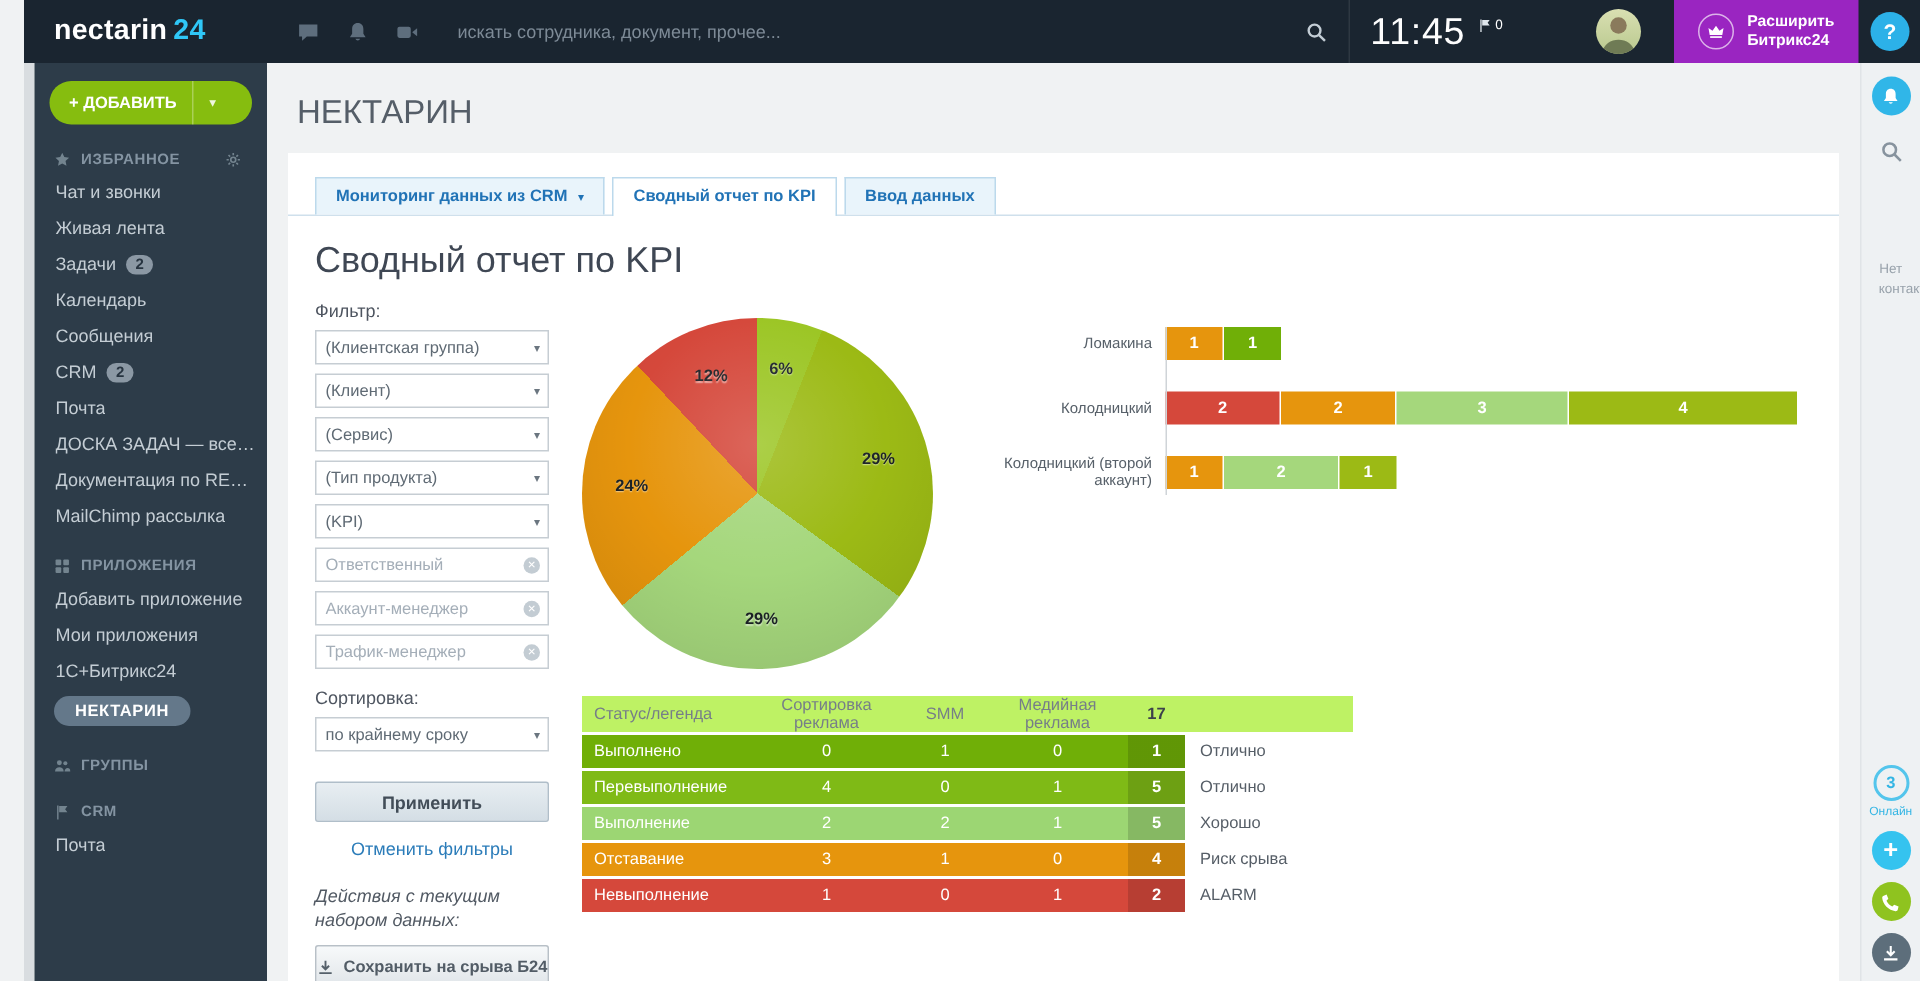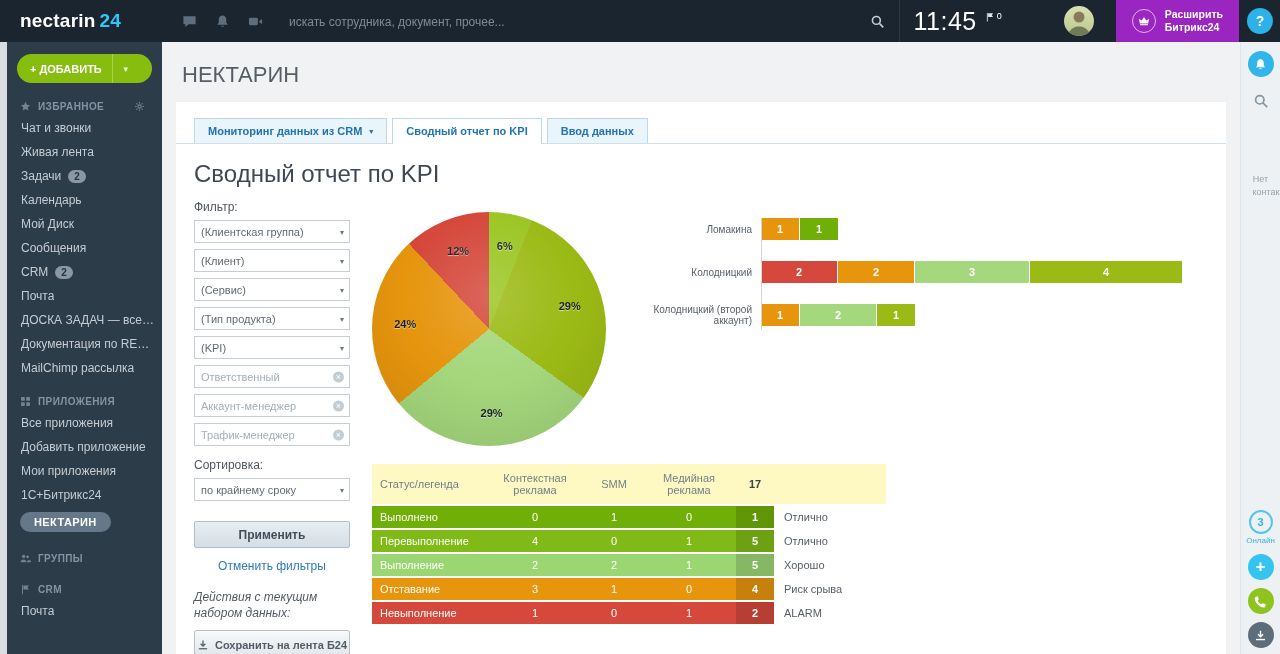--- a/index.html
+++ b/index.html
@@ -3,21 +3,21 @@
 <meta charset="utf-8">
 <style>
   * { box-sizing: border-box; margin: 0; padding: 0; }
   html,body { width:1280px; height:654px; overflow:hidden; }
   body { font-family:"Liberation Sans","DejaVu Sans",sans-serif; background:#f0f2f3; }
   [data-interactable="true"] { cursor:pointer; }
   svg { display:block; }
   .ic-wrap { display:inline-flex; width:12px; height:12px; flex:none; }
   .ic-wrap svg { width:100%; height:100%; }
 
-  .app { width:1280px; height:654px; display:flex; flex-direction:column; overflow:hidden; }
+  .app { width:1280px; height:654px; display:flex; flex-direction:column; overflow:hidden;padding-left:16px; }
 
   
   .topbar { height:42px; flex:none; background:#1a2530; display:flex; align-items:center; color:#fff; }
   .brand { width:162px; flex:none; padding-left:20px; font-size:19px; font-weight:bold; letter-spacing:.2px; }
   .brand .brand24 { color:#2fc7f7; margin-left:4px; }
   .tb-icons { display:flex; gap:18px; margin-left:20px; color:#5e6e7d; }
   .tb-ic { width:15px; height:15px; display:inline-flex; }
   .tb-ic svg { width:100%; height:100%; }
   .tb-search { flex:1; margin-left:26px; }
   .tb-search input { width:100%; background:transparent; border:0; outline:none; color:#aab4be; font-size:12px; font-family:inherit; }
@@ -96,21 +96,21 @@
   .hbar-chart { position:relative; margin-left:26px; padding-top:6px; flex:1; min-width:0; }
   .hbar-chart::before { content:""; position:absolute; left:129px; top:6px; height:112px; width:1px; background:#cfd4d8; }
   .hb-row { display:flex; align-items:center; height:22px; margin-bottom:21px; }
   .hb-label { width:129px; flex:none; text-align:right; padding-right:9px; font-size:10px; color:#576069; }
   .hb-track { display:flex; height:22px; }
   .hb-seg { height:22px; display:flex; align-items:center; justify-content:center; color:#fff; font-size:11px; font-weight:bold; margin-right:1px; flex:none; }
 
   
   .status-table { width:514px; margin-top:18px; font-size:11px; }
   .st-head, .st-row { display:grid; grid-template-columns:112px 102px 56px 94px 38px 1fr; align-items:center; }
-  .st-head { background:#fef9c3; height:40px; color:#767e88; }
+  .st-head { background:#bef264; height:24px; color:#767e88; }
   .st-h { text-align:center; }
   .st-h0 { text-align:left; padding-left:8px; }
   .st-h4 { font-weight:bold; color:#3c424b; }
   .st-row { height:22px; margin-top:2px; }
   .st-c { height:100%; display:flex; align-items:center; color:#fff; }
   .st-status { padding-left:8px; }
   .st-num { justify-content:center; }
   .st-total { font-weight:bold; background-image:linear-gradient(rgba(0,0,0,.14),rgba(0,0,0,.14)); }
   .st-assess { background:transparent !important; color:#565e67; padding-left:10px; }
 
@@ -231,23 +231,20 @@
               <span class="sb-item-label" data-interactable="false">Живая лента</span>
             </div>
             <div class="sb-item" data-interactable="true">
               <span class="sb-item-label" data-interactable="false">Задачи</span>
               <span class="sb-badge" data-interactable="false">2</span>
             </div>
             <div class="sb-item" data-interactable="true">
               <span class="sb-item-label" data-interactable="false">Календарь</span>
             </div>
             <div class="sb-item" data-interactable="true">
-              <span class="sb-item-label" data-interactable="false">Мой Диск</span>
-            </div>
-            <div class="sb-item" data-interactable="true">
               <span class="sb-item-label" data-interactable="false">Сообщения</span>
             </div>
             <div class="sb-item" data-interactable="true">
               <span class="sb-item-label" data-interactable="false">CRM</span>
               <span class="sb-badge" data-interactable="false">2</span>
             </div>
             <div class="sb-item" data-interactable="true">
               <span class="sb-item-label" data-interactable="false">Почта</span>
             </div>
             <div class="sb-item" data-interactable="true">
@@ -263,22 +260,20 @@
           <div class="sb-group" data-interactable="false"><div class="sb-head" data-interactable="true">
               <span class="ic-wrap" data-interactable="false">
                 <svg viewBox="0 0 16 16" fill="currentColor">
                   <rect x="1.5" y="1.5" width="5.5" height="5.5" rx="1"></rect>
                   <rect x="9" y="1.5" width="5.5" height="5.5" rx="1"></rect>
                   <rect x="1.5" y="9" width="5.5" height="5.5" rx="1"></rect>
                   <rect x="9" y="9" width="5.5" height="5.5" rx="1"></rect>
                 </svg>
               </span>
               <span class="sb-head-label" data-interactable="false">ПРИЛОЖЕНИЯ</span>
-            </div><div class="sb-item" data-interactable="true">
-              <span class="sb-item-label" data-interactable="false">Все приложения</span>
             </div><div class="sb-item" data-interactable="true">
               <span class="sb-item-label" data-interactable="false">Добавить приложение</span>
             </div><div class="sb-item" data-interactable="true">
               <span class="sb-item-label" data-interactable="false">Мои приложения</span>
             </div><div class="sb-item" data-interactable="true">
               <span class="sb-item-label" data-interactable="false">1С+Битрикс24</span>
             </div><div class="sb-active" data-interactable="true">НЕКТАРИН</div></div>
           <div class="sb-group" data-interactable="false">
             <div class="sb-head" data-interactable="true">
               <span class="ic-wrap" data-interactable="false">
@@ -374,21 +369,21 @@
             <button class="apply-btn" data-interactable="true">Применить</button>
             <a class="reset-link" href="#" data-interactable="true">Отменить фильтры</a>
             <div class="actions-label" data-interactable="false">Действия с текущим набором данных:</div>
             <button class="save-btn" data-interactable="true">
               <span class="ic-wrap" data-interactable="false">
                   <svg viewBox="0 0 16 16" fill="none" stroke="currentColor" stroke-width="1.7">
                     <path d="M8 2v7.2M4.8 6.4L8 9.6l3.2-3.2"></path>
                     <path d="M2.5 13h11"></path>
                   </svg>
                 </span>
-              <span data-interactable="false">Сохранить на лента Б24</span>
+              <span data-interactable="false">Сохранить на срыва Б24</span>
             </button>
           </div>
 
           <div class="charts" data-interactable="false">
             <div class="charts-top" data-interactable="false">
               <div class="pie" data-interactable="true" style="background: conic-gradient(rgb(156, 198, 37) 0%, rgb(156, 198, 37) 6%, rgb(156, 186, 21) 6%, rgb(156, 186, 21) 35%, rgb(165, 215, 124) 35%, rgb(165, 215, 124) 64%, rgb(230, 149, 13) 64%, rgb(230, 149, 13) 88%, rgb(213, 72, 59) 88%, rgb(213, 72, 59) 100%);">
                   <span class="pie-label" data-interactable="false" style="left: 132.74px; top: 34.4879px;">6%</span>
                   <span class="pie-label" data-interactable="false" style="left: 197.665px; top: 93.5647px;">29%</span>
                   <span class="pie-label" data-interactable="false" style="left: 119.639px; top: 200.959px;">29%</span>
                   <span class="pie-label" data-interactable="false" style="left: 33.1658px; top: 111.726px;">24%</span>
@@ -417,21 +412,21 @@
                       <div class="hb-seg" data-interactable="true" style="width: 38px; background: rgb(230, 149, 13);">1</div>
                       <div class="hb-seg" data-interactable="true" style="width: 76px; background: rgb(165, 215, 124);">2</div>
                       <div class="hb-seg" data-interactable="true" style="width: 38px; background: rgb(156, 186, 21);">1</div>
                     </div>
                   </div>
                 </div>
             </div>
             <div class="status-table" data-interactable="false">
               <div class="st-head" data-interactable="false">
                   <div class="st-h st-h0" data-interactable="false">Статус/легенда</div>
-                  <div class="st-h st-h1" data-interactable="false">Контекстная реклама</div>
+                  <div class="st-h st-h1" data-interactable="false">Сортировка реклама</div>
                   <div class="st-h st-h2" data-interactable="false">SMM</div>
                   <div class="st-h st-h3" data-interactable="false">Медийная реклама</div>
                   <div class="st-h st-h4" data-interactable="false">17</div>
                 </div>
               <div data-interactable="false">
                   <div class="st-row" data-interactable="false">
                     <div class="st-c st-status" data-interactable="false" style="background-color: rgb(112, 175, 7);">Выполнено</div>
                     <div class="st-c st-num" data-interactable="false" style="background-color: rgb(112, 175, 7);">0</div>
                     <div class="st-c st-num" data-interactable="false" style="background-color: rgb(112, 175, 7);">1</div>
                     <div class="st-c st-num" data-interactable="false" style="background-color: rgb(112, 175, 7);">0</div>

